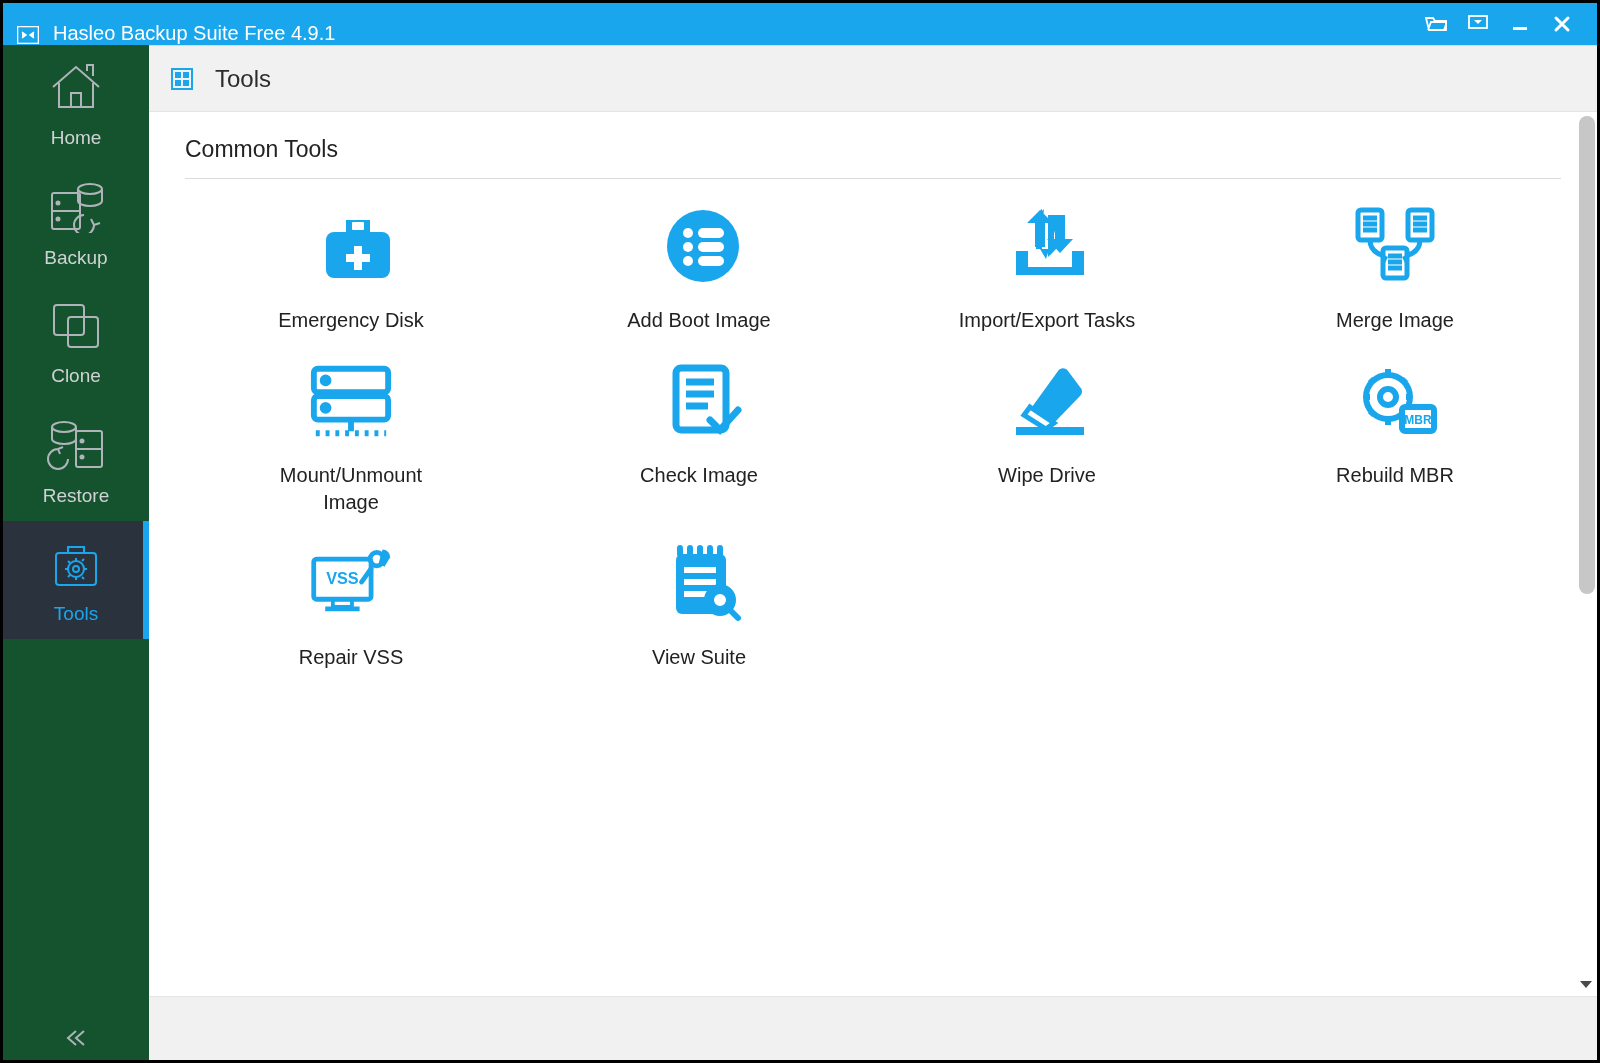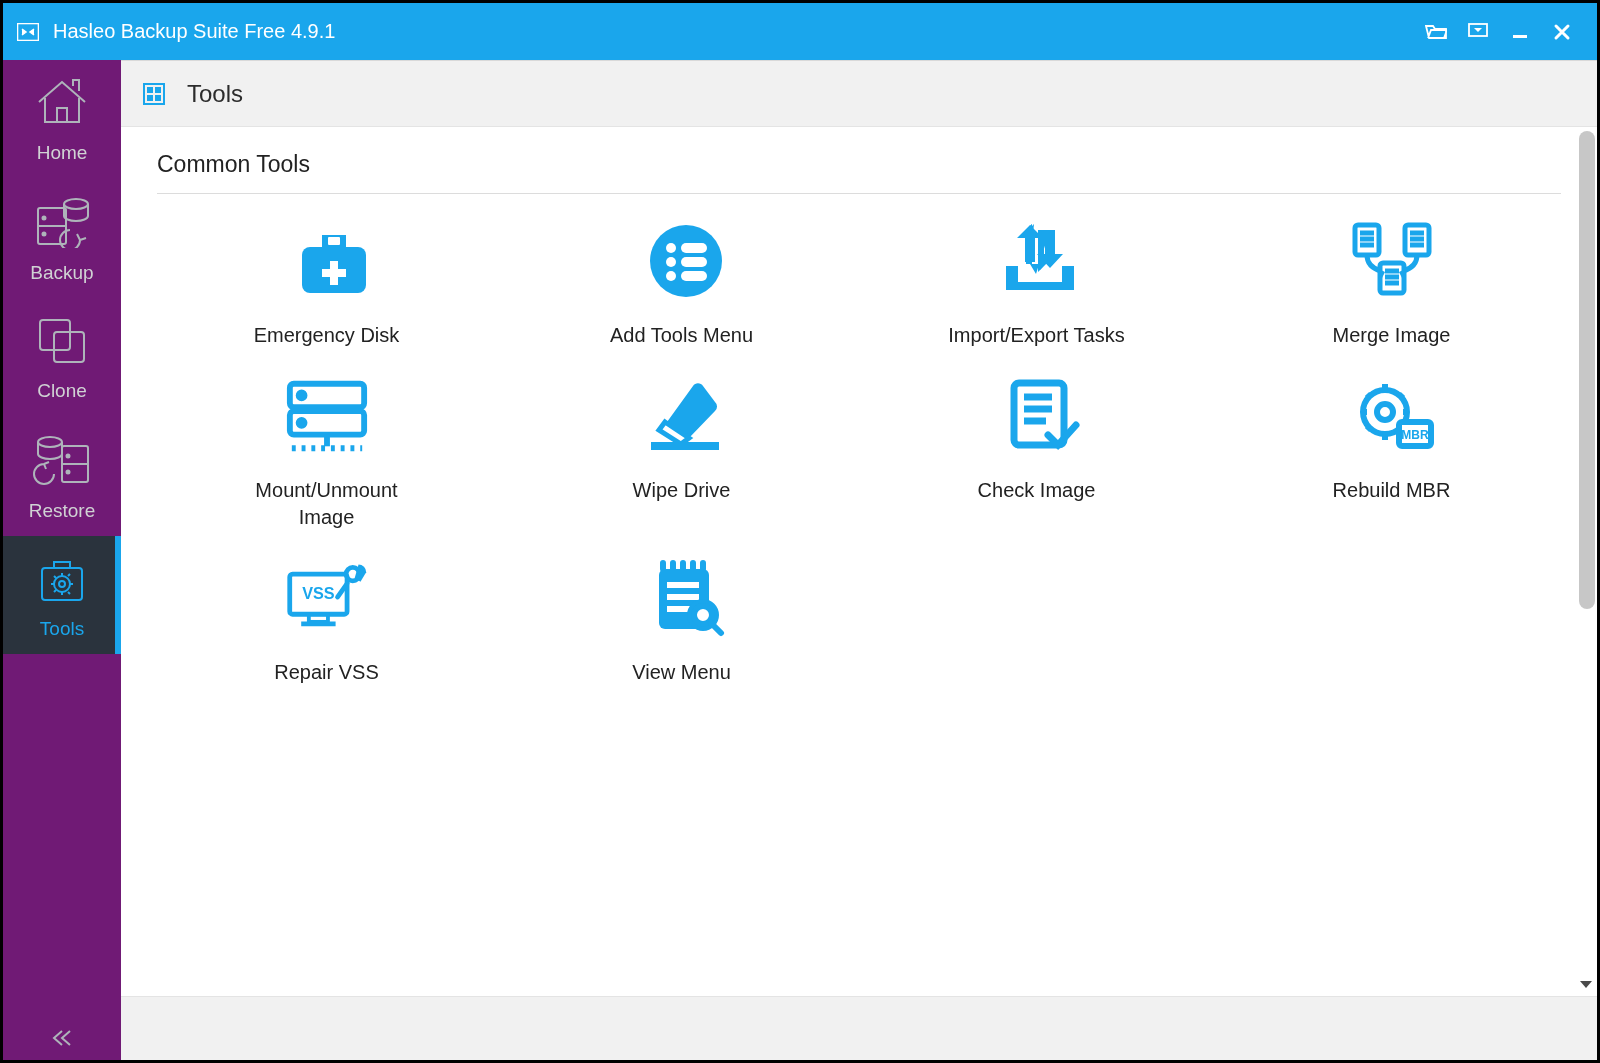--- a/index.html
+++ b/index.html
@@ -13,25 +13,25 @@
   .window {
     position: absolute;
     top: 2px; left: 2px; right: 2px; bottom: 2px;
     background: #fff;
     border: 1px solid #000;
     display: flex;
     flex-direction: column;
   }
   
   .titlebar {
-    height: 57px;
+    height: 42px;
     background: #1aa6ec;
     color: #fff;
     display: flex;
-    align-items: center;
+    align-items: flex-end;
     padding: 0 14px;
     flex-shrink: 0;
   }
   .titlebar .app-icon {
     width: 22px; height: 20px; margin-right: 14px;
     display:flex;align-items:center;justify-content:center;
   }
   .titlebar .title {
     font-size: 20px;
     font-weight: 400;
@@ -42,22 +42,22 @@
     display: inline-flex; align-items: center; justify-content: center;
     color: #fff; cursor: pointer;
   }
   
   .body {
     flex: 1;
     display: flex;
     min-height: 0;
   }
   .sidebar {
-    width: 118px;
-    background: #701a75;
+    width: 146px;
+    background: #14532d;
     color: #c9c9c9;
     display: flex;
     flex-direction: column;
     flex-shrink: 0;
   }
   .side-item {
     display: flex;
     flex-direction: column;
     align-items: center;
     justify-content: center;
@@ -301,21 +301,21 @@
                     <g fill="#fff">
                       <circle cx="24" cy="26" r="5"></circle>
                       <rect x="34" y="21" width="26" height="10" rx="5"></rect>
                       <circle cx="24" cy="40" r="5"></circle>
                       <rect x="34" y="35" width="26" height="10" rx="5"></rect>
                       <circle cx="24" cy="54" r="5"></circle>
                       <rect x="34" y="49" width="26" height="10" rx="5"></rect>
                     </g>
                   </svg>
               </div>
-              <div class="tool-label">Add Tools Menu</div>
+              <div class="tool-label">Add Boot Image</div>
             </div>
 
             <div class="tool">
               <div class="tool-icon">
                 <svg width="80" height="74" viewBox="0 0 80 74">
                     <path fill="#1aa6ec" d="M6 44h12v22H6zM62 44h12v22H62zM6 58h68v8H6z"></path>
                     <path fill="#1aa6ec" d="M30 40V14h-10L34 0v0 M30 40h10V6h10L36 50z"></path>
                     <path fill="#1aa6ec" d="M26 40 L26 14 L18 14 L32 0 L32 40z"></path>
                     <path fill="#1aa6ec" d="M44 6 L44 34 L52 34 L38 48 L38 6z"></path>
                     <path fill="#1aa6ec" d="M50 6h10V34h8L54 50 40 34h10z" opacity="0"></path>
@@ -370,40 +370,40 @@
                     <g stroke-dasharray="4 6">
                       <line x1="8" y1="72" x2="80" y2="72"></line>
                     </g>
                   </svg>
               </div>
               <div class="tool-label">Mount/Unmount Image</div>
             </div>
 
             <div class="tool">
               <div class="tool-icon">
-                <svg width="80" height="76" viewBox="0 0 80 76">
-                    <path d="M22 44 L48 8 a6 6 0 0 1 10 0 l12 16 a6 6 0 0 1 0 9 L44 60z" fill="#1aa6ec"></path>
-                    <path d="M20 44 L44 60 L36 66 L14 52z" fill="#fff" stroke="#1aa6ec" stroke-width="5"></path>
-                    <rect x="6" y="64" width="68" height="8" fill="#1aa6ec"></rect>
-                  </svg>
-              </div>
-              <div class="tool-label">Wipe Drive</div>
-            </div>
-
-            <div class="tool">
-              <div class="tool-icon">
                 <svg width="74" height="78" viewBox="0 0 74 78" fill="none" stroke="#1aa6ec" stroke-width="7">
                     <rect x="8" y="6" width="50" height="62" rx="5"></rect>
                     <line x1="18" y1="20" x2="46" y2="20"></line>
                     <line x1="18" y1="32" x2="46" y2="32"></line>
                     <line x1="18" y1="44" x2="40" y2="44"></line>
                     <path d="M42 58 L52 68 L70 48" stroke-linecap="round"></path>
                   </svg>
               </div>
               <div class="tool-label">Check Image</div>
+            </div>
+
+            <div class="tool">
+              <div class="tool-icon">
+                <svg width="80" height="76" viewBox="0 0 80 76">
+                    <path d="M22 44 L48 8 a6 6 0 0 1 10 0 l12 16 a6 6 0 0 1 0 9 L44 60z" fill="#1aa6ec"></path>
+                    <path d="M20 44 L44 60 L36 66 L14 52z" fill="#fff" stroke="#1aa6ec" stroke-width="5"></path>
+                    <rect x="6" y="64" width="68" height="8" fill="#1aa6ec"></rect>
+                  </svg>
+              </div>
+              <div class="tool-label">Wipe Drive</div>
             </div>
 
             <div class="tool">
               <div class="tool-icon">
                 <svg width="82" height="76" viewBox="0 0 82 76" fill="none" stroke="#1aa6ec" stroke-width="6">
                   <circle cx="32" cy="34" r="22"></circle>
                     <circle cx="32" cy="34" r="8"></circle>
                   <path d="M32 6v6M32 56v6M8 34h6M50 34h6M14 16l4 4M46 48l4 4M14 52l4-4M46 20l4-4"></path>
                   <rect x="46" y="44" width="32" height="24" rx="3" fill="#fff"></rect>
                     <text x="62" y="61" text-anchor="middle" font-size="12" font-weight="bold" fill="#1aa6ec" stroke="none">MBR</text>
@@ -433,21 +433,21 @@
                   <path d="M12 12v-6M22 12v-6M32 12v-6M42 12v-6M52 12v-6" stroke-linecap="round"></path>
                   <rect x="8" y="12" width="50" height="60" rx="6" fill="#1aa6ec" stroke="none"></rect>
                   <line x1="16" y1="28" x2="48" y2="28" stroke="#fff"></line>
                     <line x1="16" y1="40" x2="48" y2="40" stroke="#fff"></line>
                     <line x1="16" y1="52" x2="40" y2="52" stroke="#fff"></line>
                   <circle cx="52" cy="58" r="13" fill="#fff"></circle>
                     <circle cx="52" cy="58" r="9"></circle>
                     <line x1="60" y1="66" x2="70" y2="76" stroke-linecap="round"></line>
                 </svg>
               </div>
-              <div class="tool-label">View Menu</div>
+              <div class="tool-label">View Suite</div>
             </div>
 
           </div>
         </div>
         <div class="scrollbar"></div>
         <div class="scroll-down">
           <svg width="14" height="10" viewBox="0 0 14 10">
               <path d="M1 1 L7 8 L13 1" fill="#4a4a4a"></path>
             </svg>
         </div>

